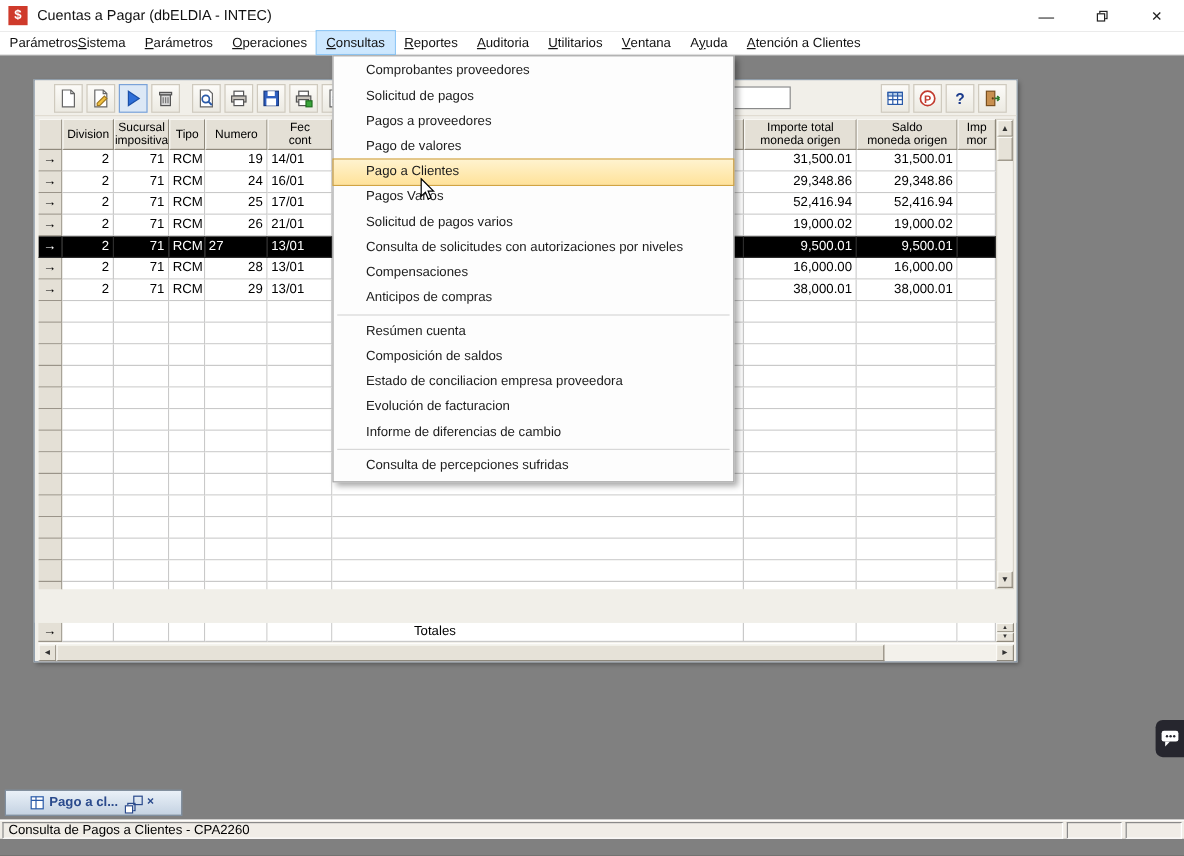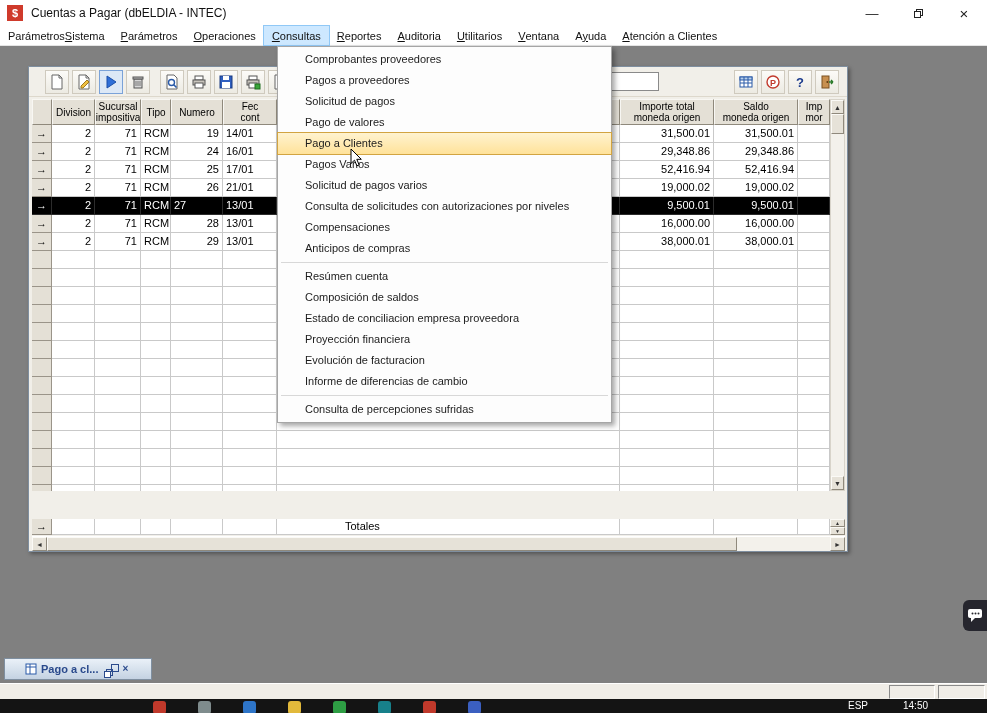--- a/index.html
+++ b/index.html
@@ -534,34 +534,33 @@
     <div id="hscroll">
       <div class="hs-btn">◄</div>
       <div id="h-thumb"></div>
       <div id="h-track"></div>
       <div class="hs-btn">►</div>
     </div>
   </div>
 
   <div id="dropdown">
       <div class="dd-item">Comprobantes proveedores</div>
+      <div class="dd-item">Solicitud de pagos</div>
       <div class="dd-item">Pagos a proveedores</div>
-      <div class="dd-item">Solicitud de pagos</div>
       <div class="dd-item">Pago de valores</div>
       <div class="dd-item hl">Pago a Clientes</div>
       <div class="dd-item">Pagos Varios</div>
       <div class="dd-item">Solicitud de pagos varios</div>
       <div class="dd-item">Consulta de solicitudes con autorizaciones por niveles</div>
       <div class="dd-item">Compensaciones</div>
       <div class="dd-item">Anticipos de compras</div>
       <div class="menu-sep"></div>
       <div class="dd-item">Resúmen cuenta</div>
       <div class="dd-item">Composición de saldos</div>
       <div class="dd-item">Estado de conciliacion empresa proveedora</div>
-      <div class="dd-item">Proyección financiera</div>
       <div class="dd-item">Evolución de facturacion</div>
       <div class="dd-item">Informe de diferencias de cambio</div>
       <div class="menu-sep"></div>
       <div class="dd-item">Consulta de percepciones sufridas</div>
     </div>
 
   <svg id="cursor" width="13" height="19" viewBox="0 0 13 19">
     <polygon points="1,1 1,15.5 4.5,12.2 6.9,17.8 9.1,16.8 6.8,11.3 11.3,11.3" fill="#fff" stroke="#000" stroke-width="1"></polygon>
   </svg>
 
@@ -581,30 +580,19 @@
     <svg width="16" height="15">
         <rect x="1" y="1" width="14" height="9" rx="2" fill="#fff"></rect>
         <path d="M4 10v4l4-4z" fill="#fff"></path>
         <circle cx="5.5" cy="5.5" r="1" fill="#26262e"></circle>
         <circle cx="8.5" cy="5.5" r="1" fill="#26262e"></circle>
         <circle cx="11.5" cy="5.5" r="1" fill="#26262e"></circle>
       </svg>
   </div>
 
   <div id="statusbar">
+    <div class="sb-panel" id="sb-main">Consulta de Pagos a Clientes - CPA2260</div>
     <div class="sb-panel" id="sb-p2"></div>
     <div class="sb-panel" id="sb-p3"></div>
   </div>
 
-  <div id="taskbar">
-    <span id="tb-lang">ESP</span>
-    <span id="tb-time">14:50</span>
-  <span class="tb-ico" style="left: 153px; background: rgb(192, 57, 43);"></span>
-      <span class="tb-ico" style="left: 198px; background: rgb(127, 140, 141);"></span>
-      <span class="tb-ico" style="left: 243px; background: rgb(46, 117, 200);"></span>
-      <span class="tb-ico" style="left: 288px; background: rgb(226, 185, 59);"></span>
-      <span class="tb-ico" style="left: 333px; background: rgb(46, 158, 68);"></span>
-      <span class="tb-ico" style="left: 378px; background: rgb(23, 128, 138);"></span>
-      <span class="tb-ico" style="left: 423px; background: rgb(192, 57, 43);"></span>
-      <span class="tb-ico" style="left: 468px; background: rgb(59, 95, 192);"></span>
-    </div>
 
 </div>
 
 </body></html>

